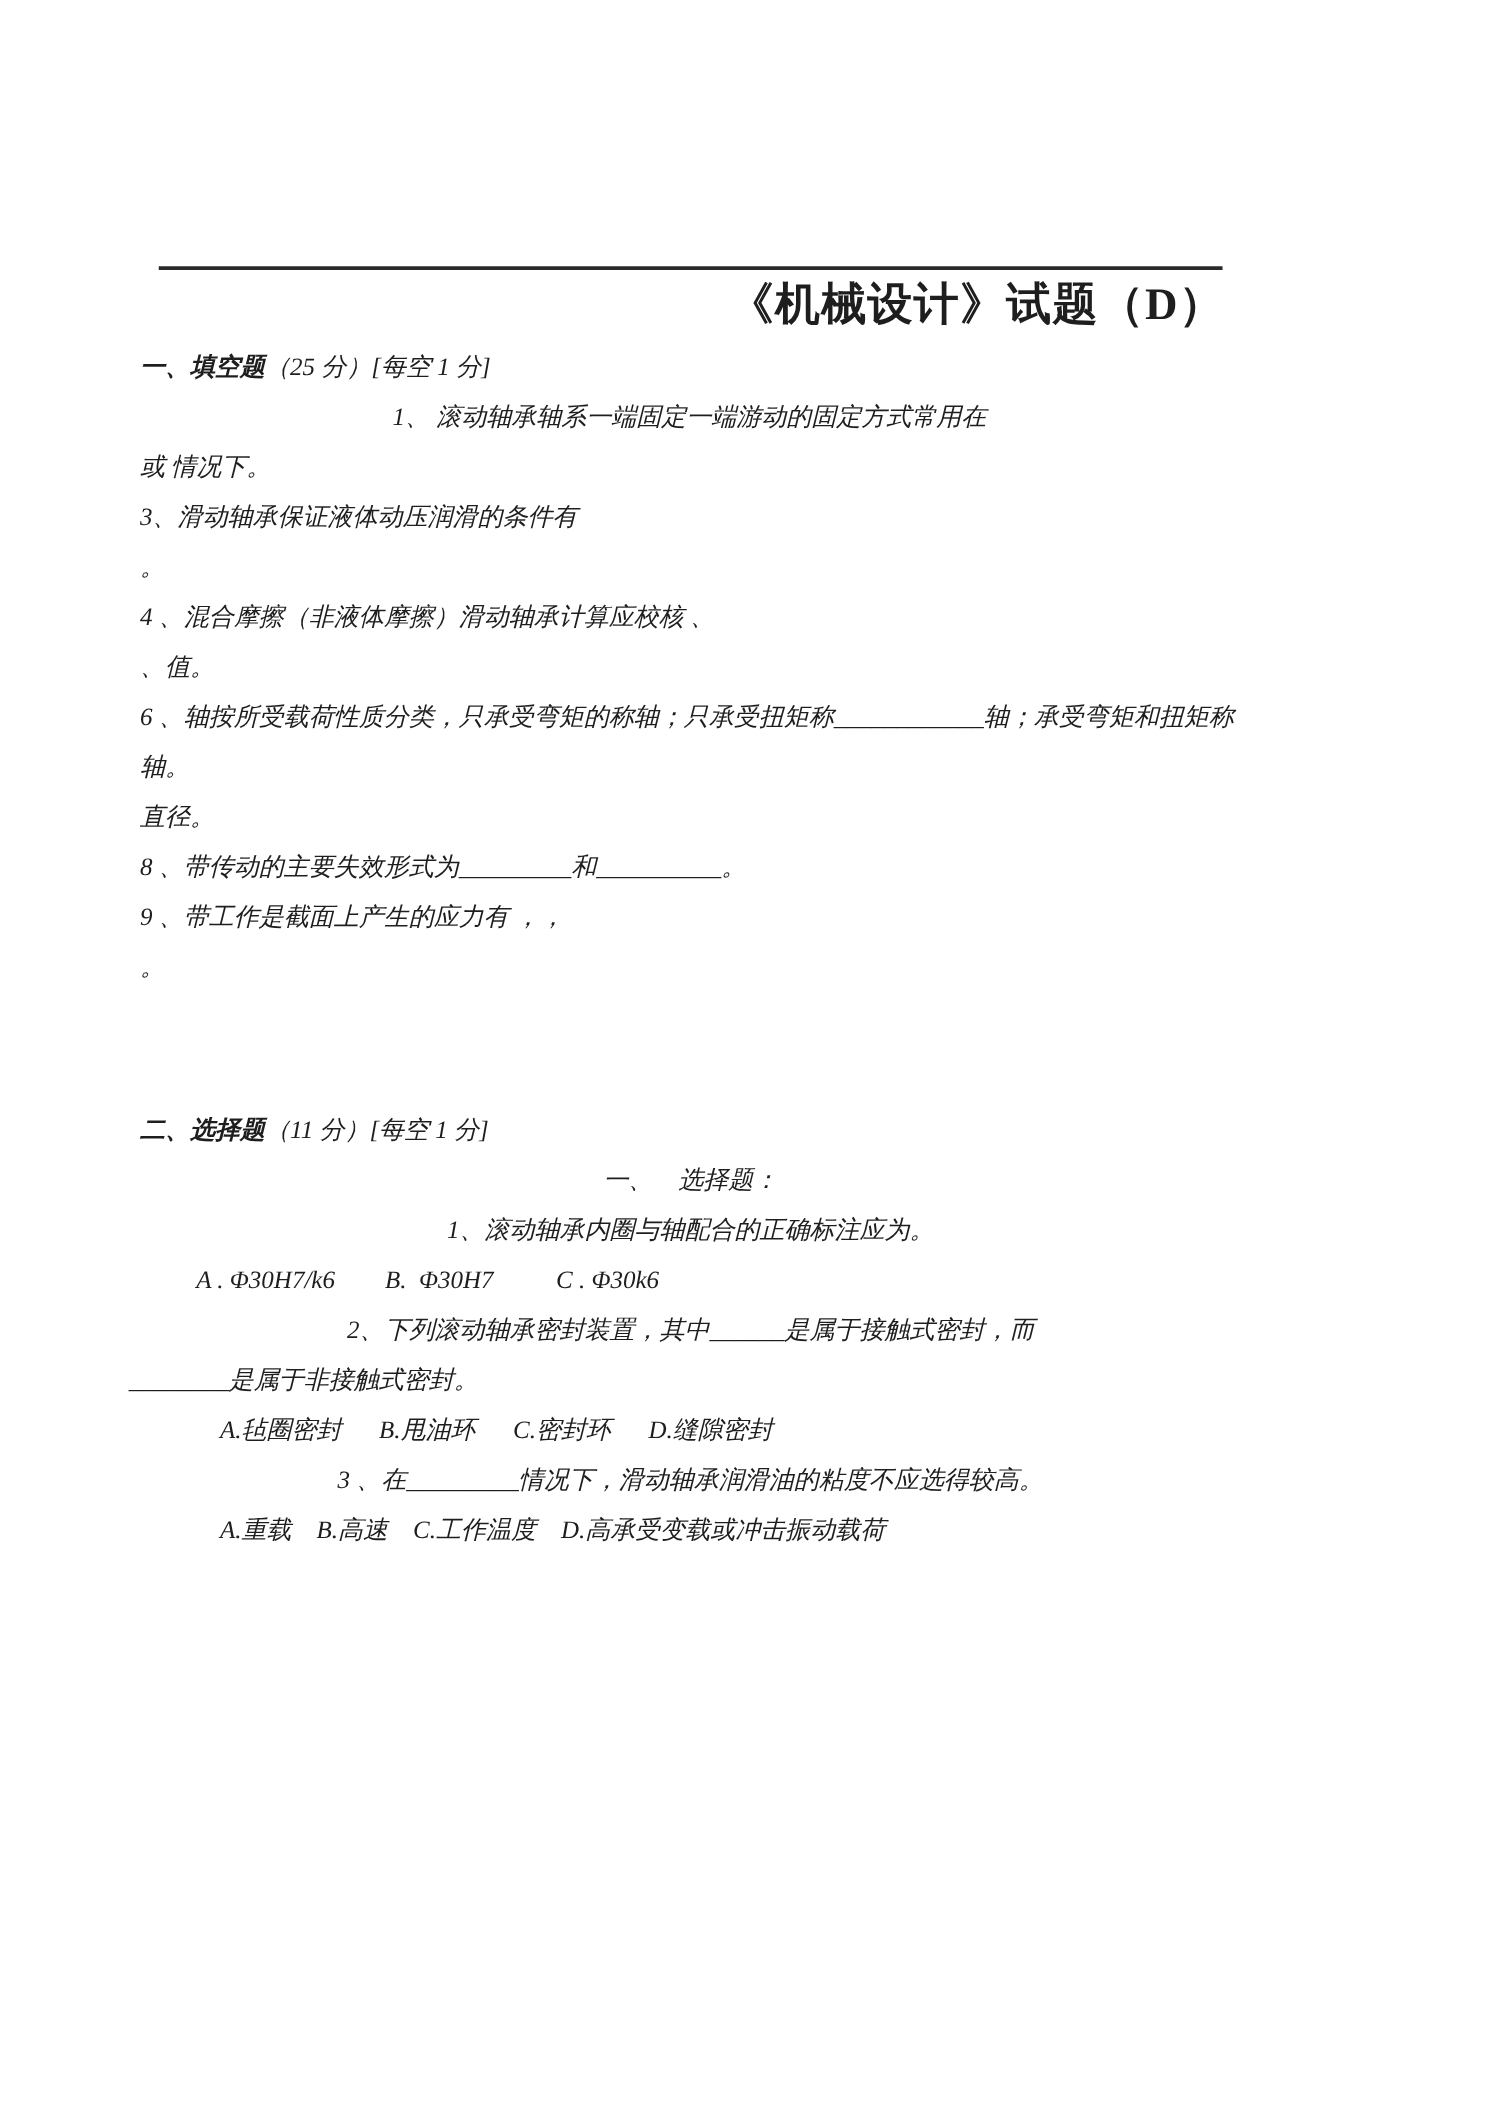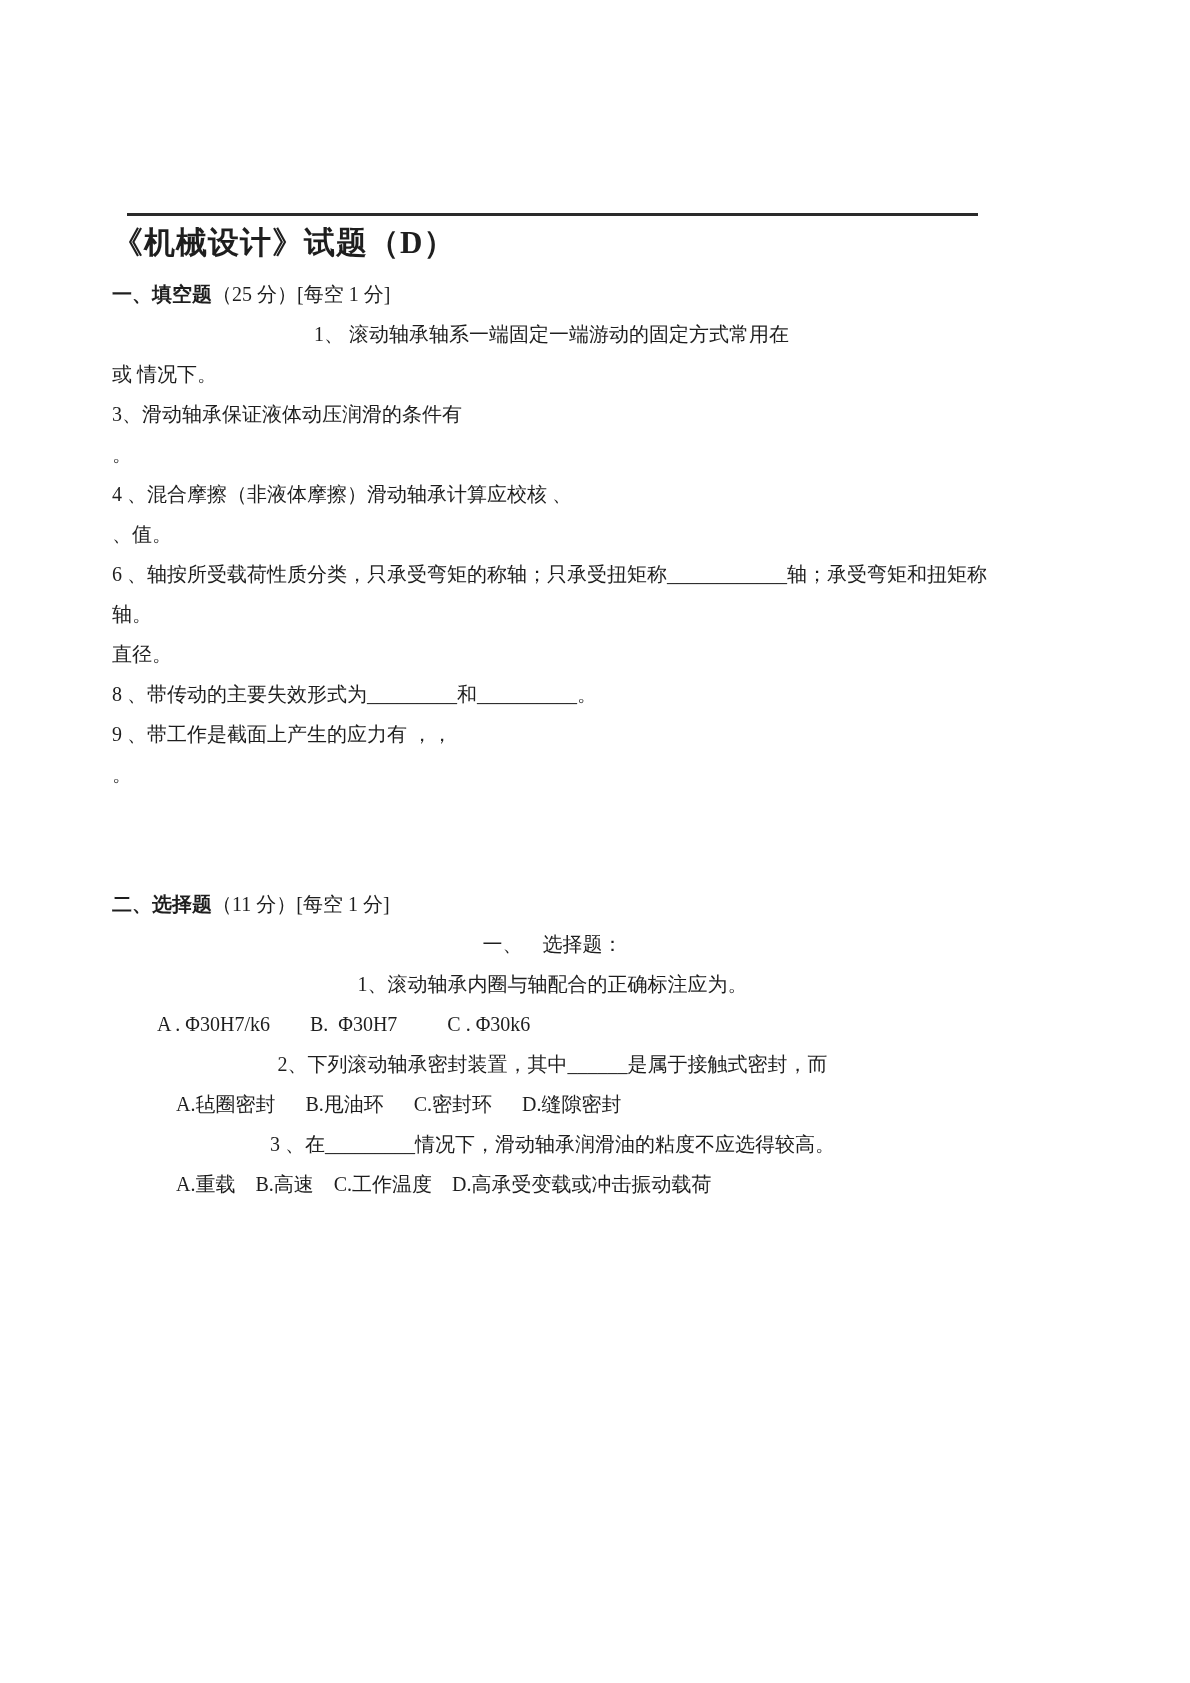--- a/index.html
+++ b/index.html
@@ -22,34 +22,35 @@
     top: 213px;
     width: 868px;
   }
   .title-rule {
     height: 3px;
     background: #2a2a2a;
     width: 851px;
     margin-left: 15px;
   }
   .doc-title {
-    font-size: 31px;
+    font-size: 36px;
     font-weight: bold;
     line-height: 46px;
-    text-align: left;
+    text-align: right;
     letter-spacing: 1px;
     margin: 4px 0 0 0;
     white-space: pre;
   }
   .line {
     font-size: 20px;
     line-height: 40px;
     height: 40px;
     white-space: pre;
     margin: 0;
+    font-style: italic;
   }
   .first-line { margin-top: 8px; }
   .sec-head .bold-part { font-weight: bold; }
   .ind-q1 { padding-left: 11px; text-align: center; }
   .ind-s2 { padding-left: 13px; text-align: center; }
   .outdent { margin-left: -9px; }
   .opt-a { padding-left: 45px; }
   .opt-b { padding-left: 64px; }
   .spread { letter-spacing: 4px; }
   .gap-before { margin-top: 90px; }
@@ -89,19 +90,20 @@
 
 
     <p class="line sec-head gap-before"><span class="bold-part">二、选择题</span><span>（11 分）[每空 1 分]</span></p>
 
     <p class="line ind-s2">一、    选择题：</p>
 
     <p class="line ind-s2">1、滚动轴承内圈与轴配合的正确标注应为。</p>
     <p class="line opt-a">A . Φ30H7/k6        B.  Φ30H7          C . Φ30k6</p>
 
     <p class="line ind-s2">2、下列滚动轴承密封装置，其中______是属于接触式密封，而</p>
+    <p class="line outdent">________是属于非接触式密封。</p>
     <p class="line opt-b">A.毡圈密封      B.甩油环      C.密封环      D.缝隙密封</p>
 
     <p class="line ind-s2">3 、在_________情况下，滑动轴承润滑油的粘度不应选得较高。</p>
     <p class="line opt-b">A.重载    B.高速    C.工作温度    D.高承受变载或冲击振动载荷</p>
 
   </div>
 </div>
 
 </body></html>

